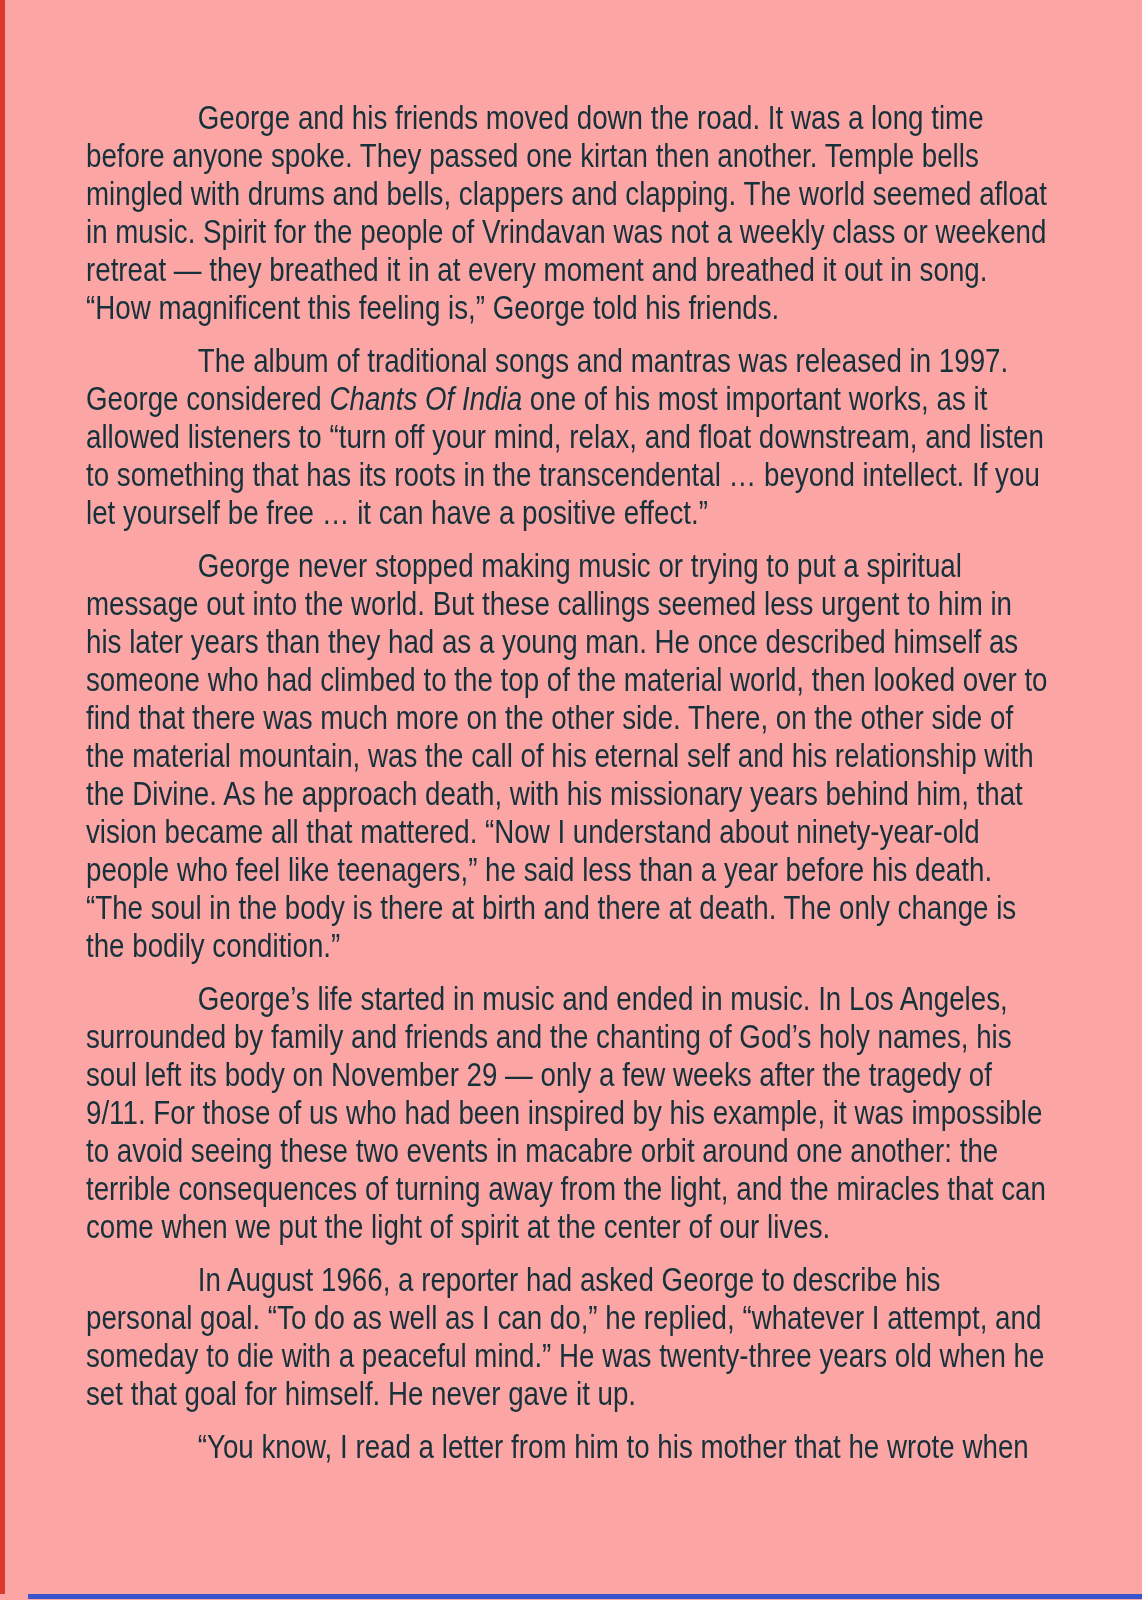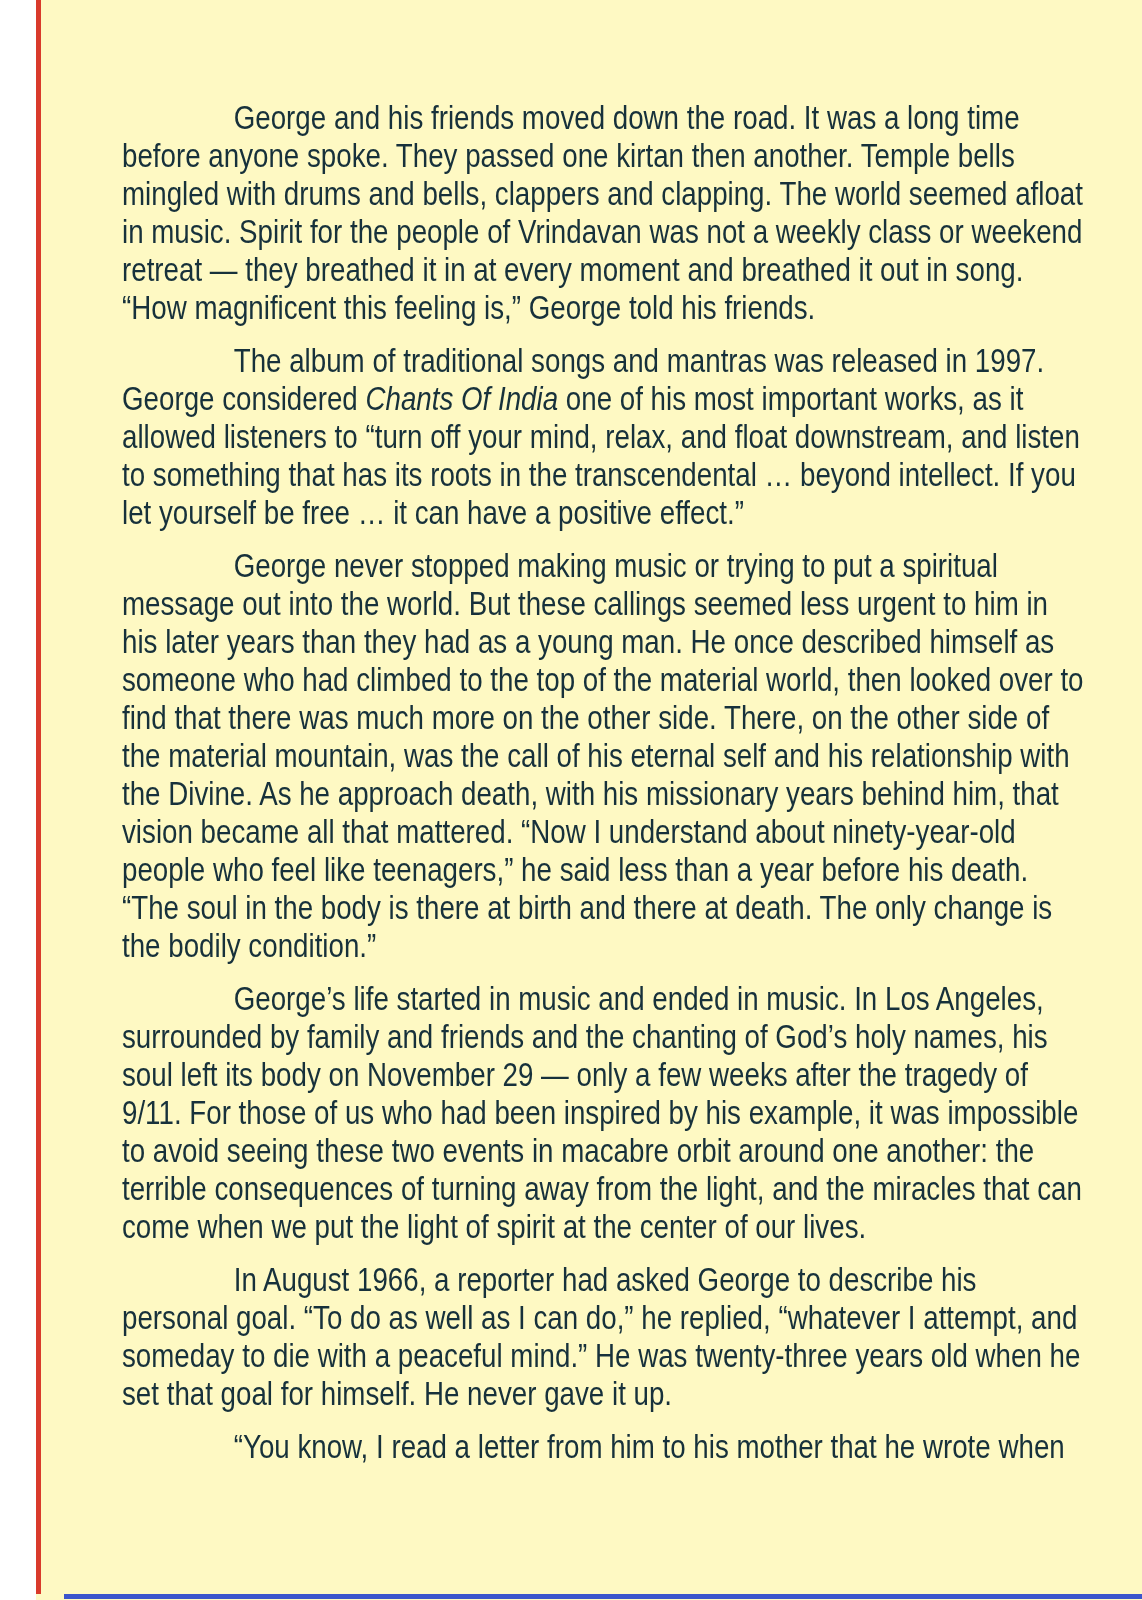--- a/index.html
+++ b/index.html
@@ -10,22 +10,21 @@
   body {
     width: 1142px;
     height: 1600px;
     position: relative;
     overflow: hidden;
     font-family: "Liberation Sans", sans-serif;
   }
   .page {
     position: absolute;
     inset: 0;
-    background: #fef9c3;
-    margin-left: 36px;
+    background: #fca5a5;
   }
   .text-block {
     position: absolute;
     left: 86px;
     top: 99px;
     width: 1150px;               
     transform: scaleX(0.84);     
     transform-origin: 0 0;
     color: #17313b;
     font-size: 33px;

